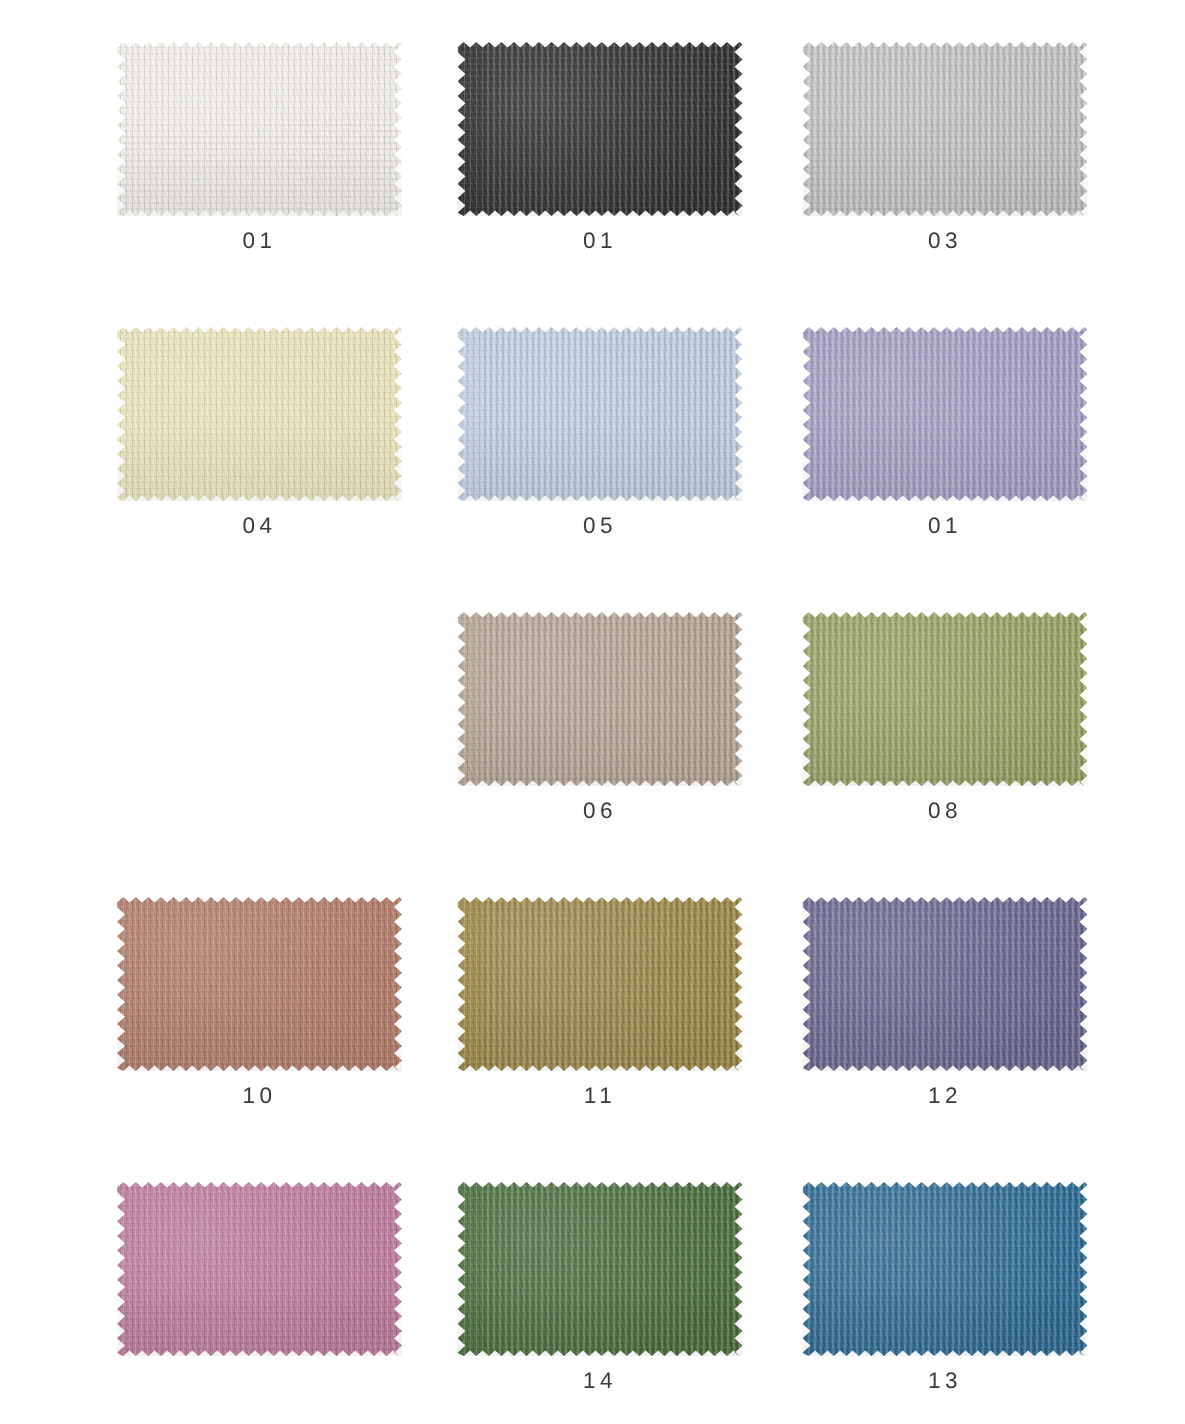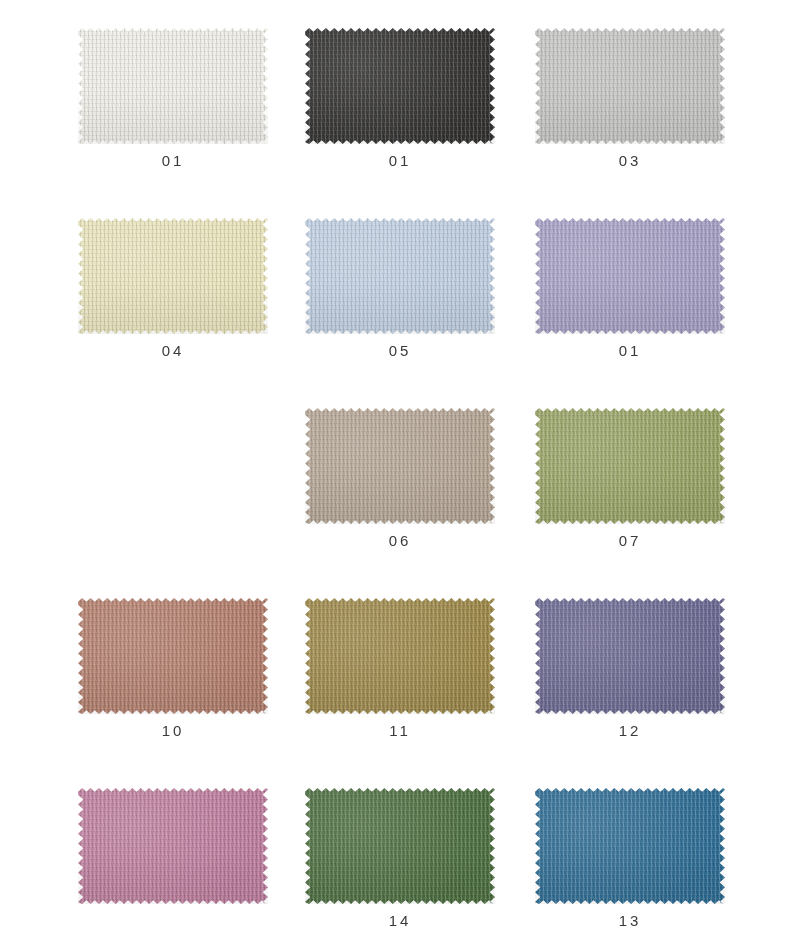--- a/index.html
+++ b/index.html
@@ -212,21 +212,21 @@
         <div class="fabric-shade"></div>
       </div>
       <div class="swatch-label">06</div>
     </div>
 
     <div class="swatch-cell c3 r3">
       <div class="fabric-wrap">
         <div class="fabric" style="background-color: rgb(153, 165, 102);"></div>
         <div class="fabric-shade"></div>
       </div>
-      <div class="swatch-label">07</div>
+      <div class="swatch-label">08</div>
     </div>
 
     <div class="swatch-cell c1 r4">
       <div class="fabric-wrap">
         <div class="fabric" style="background-color: rgb(181, 128, 110);"></div>
         <div class="fabric-shade"></div>
       </div>
       <div class="swatch-label">10</div>
     </div>
 

